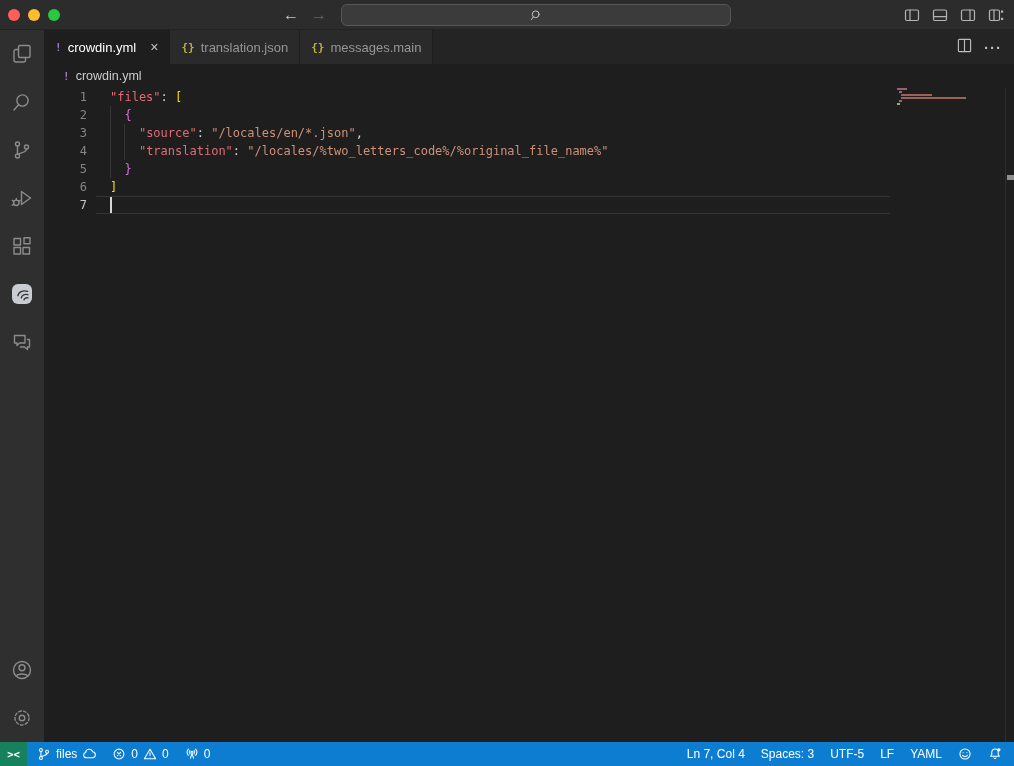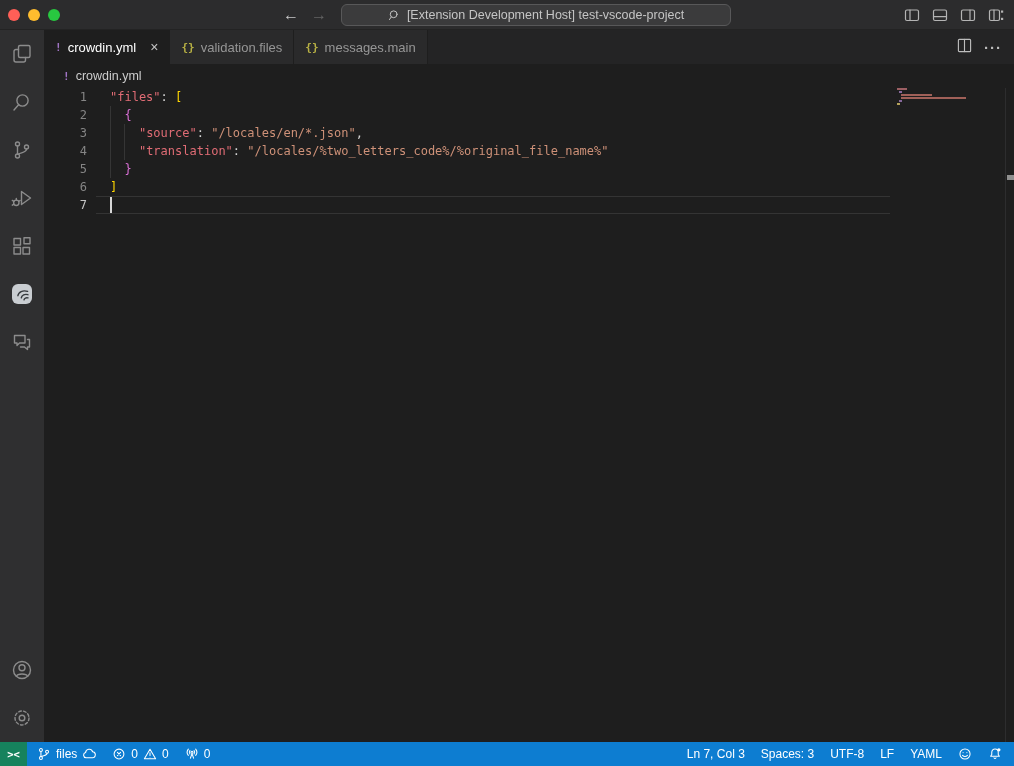--- a/index.html
+++ b/index.html
@@ -94,21 +94,20 @@
     </div>
     <div class="nav-arrows">
       <span class="arrow">←</span>
       <span class="arrow disabled">→</span>
     </div>
     <div id="command-center">
       <svg class="icon-svg" width="13" height="13" viewBox="0 0 16 16">
           <circle cx="7" cy="6.5" r="4.2"></circle>
           <path d="M4 9.8L1.8 13"></path>
         </svg>
-      <span>[Extension Development Host] test-vscode-project</span>
     </div>
     <div class="layout-controls">
       <span class="lc-btn"><svg class="icon-svg" width="16" height="16" viewBox="0 0 16 16">
             <rect x="1.5" y="3" width="13" height="10.5" rx="1.5"></rect>
             <path d="M6 3v10.5"></path>
           </svg></span>
       <span class="lc-btn"><svg class="icon-svg" width="16" height="16" viewBox="0 0 16 16">
             <rect x="1.5" y="3" width="13" height="10.5" rx="1.5"></rect>
             <path d="M1.5 9.7h13"></path>
           </svg></span>
@@ -200,21 +199,21 @@
   <main id="editor-part">
     <div id="tabbar">
       <div id="tabs">
           <div class="tab active">
             <span class="tab-icon" style="color: rgb(160, 116, 196);">!</span>
             <span>crowdin.yml</span>
             <span class="tab-close">×</span>
           </div>
           <div class="tab">
             <span class="tab-icon" style="color: rgb(184, 177, 68);">{}</span>
-            <span>validation.files</span>
+            <span>translation.json</span>
           </div>
           <div class="tab">
             <span class="tab-icon" style="color: rgb(184, 177, 68);">{}</span>
             <span>messages.main</span>
           </div>
         </div>
       <div id="tab-actions">
         <span><svg class="icon-svg" width="15" height="15" viewBox="0 0 16 16">
               <rect x="1.5" y="1.5" width="13" height="13" rx="1"></rect>
               <path d="M8 1.5v13"></path>
@@ -291,27 +290,27 @@
       <div class="sb-item">
         <svg class="icon-svg" viewBox="0 0 16 16">
             <circle cx="8" cy="6" r="1.2"></circle>
             <path d="M5.6 4a3.3 3.3 0 000 4M10.4 4a3.3 3.3 0 010 4M3.8 2.4a5.8 5.8 0 000 7.2M12.2 2.4a5.8 5.8 0 010 7.2M8 7.5l-1.8 5.3M8 7.5l1.8 5.3"></path>
           </svg>
         <span class="sb-text">0</span>
       </div>
     </div>
     <div id="sb-right">
       <div class="sb-item">
-          <span class="sb-text">Ln 7, Col 3</span>
+          <span class="sb-text">Ln 7, Col 4</span>
         </div>
       <div class="sb-item">
           <span class="sb-text">Spaces: 3</span>
         </div>
       <div class="sb-item">
-          <span class="sb-text">UTF-8</span>
+          <span class="sb-text">UTF-5</span>
         </div>
       <div class="sb-item">
           <span class="sb-text">LF</span>
         </div>
       <div class="sb-item">
           <span class="sb-text">YAML</span>
         </div>
       <div class="sb-item">
         <svg class="icon-svg" viewBox="0 0 16 16">
             <circle cx="8" cy="8" r="5.8"></circle>

